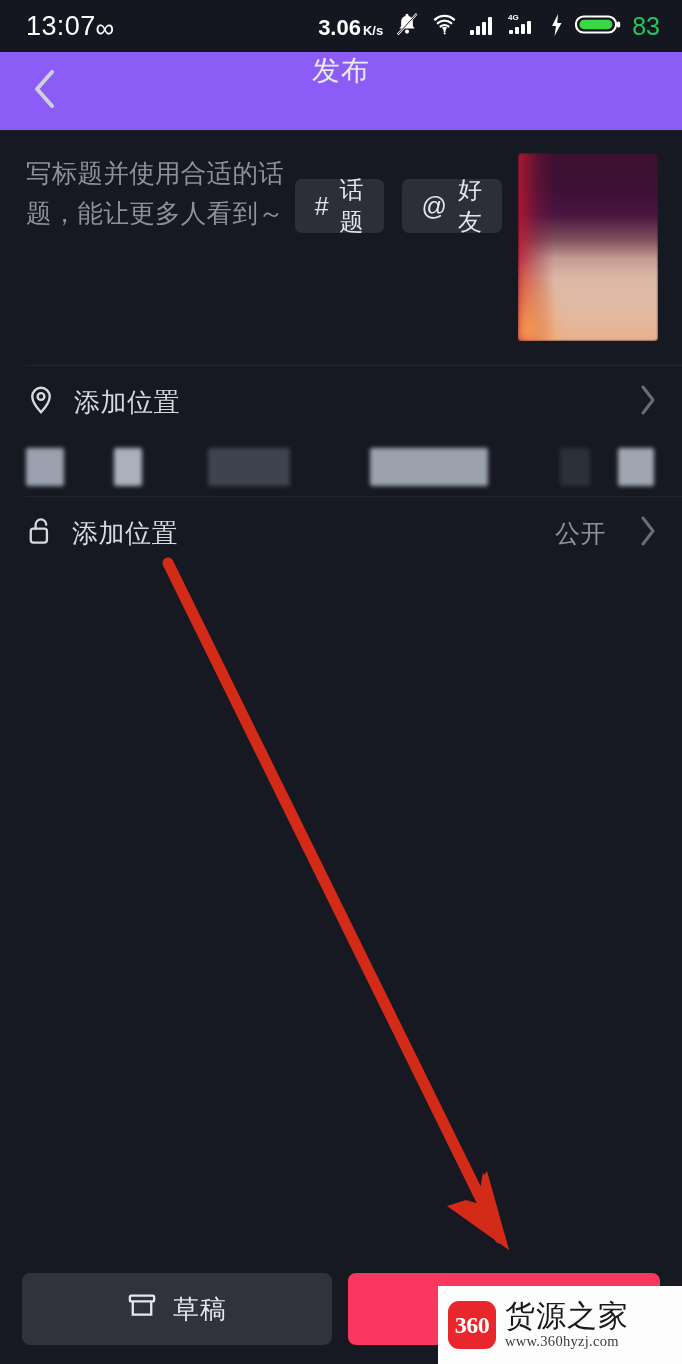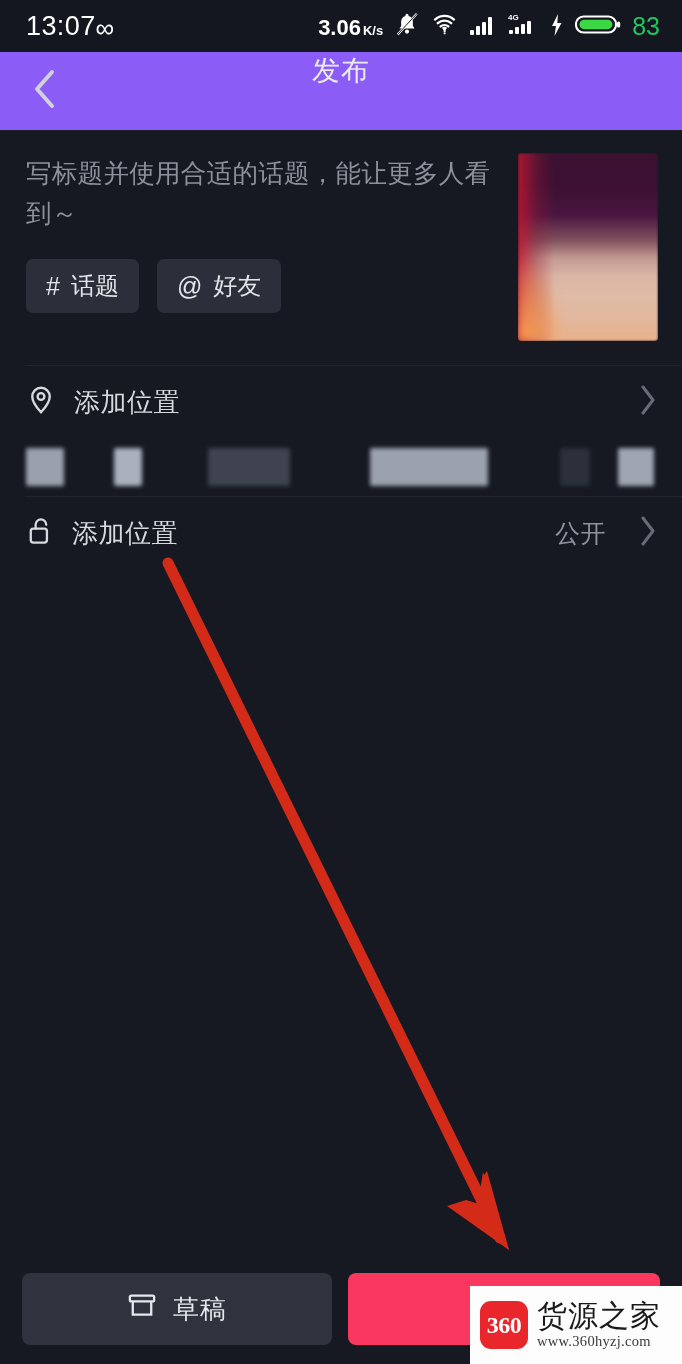--- a/index.html
+++ b/index.html
@@ -40,21 +40,21 @@
     width:54px; height:54px; display:flex; align-items:center; justify-content:center;
   }
   .header-title{ font-size:28px; color:#e9eaee; font-weight:400; letter-spacing:1px;}
   .hdr-rule{ height:1px; background:#1d212b; width:100%; }
 
   
   .compose{
     display:flex; padding:22px 24px 0 26px; gap:16px;
     min-height:208px;
   }
-  .compose-left{ flex:1; display:flex; flex-direction:column; }
+  .compose-left{ flex:1; display:flex; }
   .placeholder{
     font-size:25.5px; line-height:40px; color:#8d919b;
     letter-spacing:.3px; max-width:470px;
   }
   .chips{ display:flex; gap:18px; margin-top:26px; }
   .chip{
     background:#2c2f3a; border-radius:7px;
     height:54px; padding:0 20px;
     display:flex; align-items:center; gap:11px;
     font-size:24px; color:#e4e6eb;
@@ -110,21 +110,21 @@
   }
   .btn-draft{ flex:0 0 310px; background:#30333d; color:#e6e8ed; }
   .btn-publish{ flex:1; background:#f9375f; color:#fff; }
 
   
   .anno{ position:absolute; left:0; top:0; width:682px; height:1364px; pointer-events:none; }
 
   
   .watermark{
     position:absolute; right:0; bottom:0;
-    width:212px; height:78px; background:#fdfdfd;
+    width:244px; height:78px; background:#fdfdfd;
     display:flex; align-items:center; gap:9px;
     padding:0 8px 0 10px;
   }
   .wm-logo{
     width:48px; height:48px; border-radius:11px; background:#e8262b;
     color:#fff; font-size:24px; font-weight:700;
     display:flex; align-items:center; justify-content:center;
     letter-spacing:-.5px; flex-shrink:0;
     font-family:"Liberation Serif", serif;
   }

